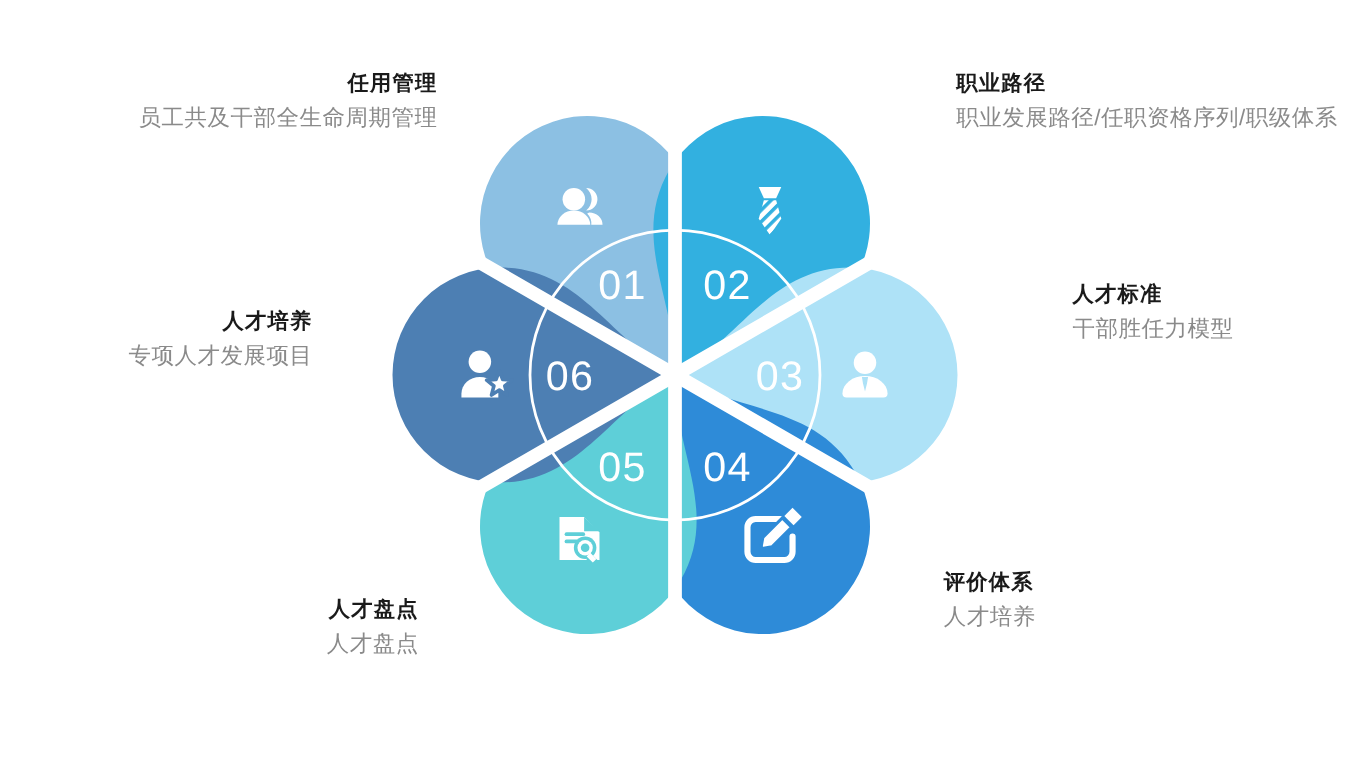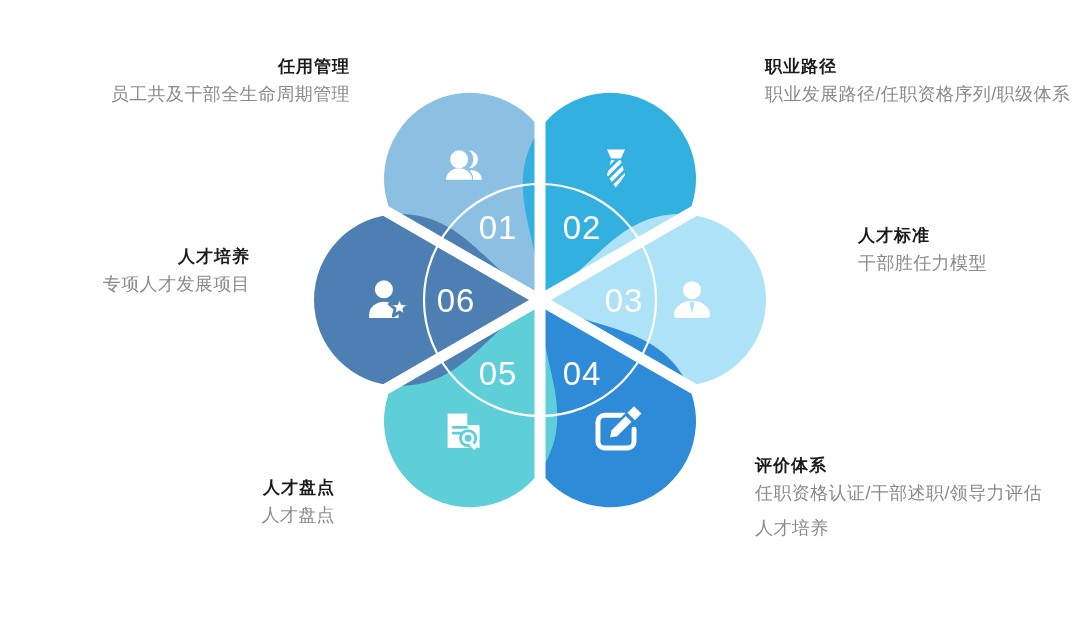--- a/index.html
+++ b/index.html
@@ -155,21 +155,20 @@
     <div class="desc">职业发展路径/任职资格序列/职级体系</div>
   </div>
 
   <div class="label right" id="lbl-03">
     <div class="title">人才标准</div>
     <div class="desc">干部胜任力模型</div>
   </div>
 
   <div class="label right" id="lbl-04">
     <div class="title">评价体系</div>
-    <div class="desc">任职资格认证/干部述职/领导力评估</div>
     <div class="desc">人才培养</div>
   </div>
 
   <div class="label left" id="lbl-05">
     <div class="title">人才盘点</div>
     <div class="desc">人才盘点</div>
   </div>
 
   <div class="label left" id="lbl-06">
     <div class="title">人才培养</div>

